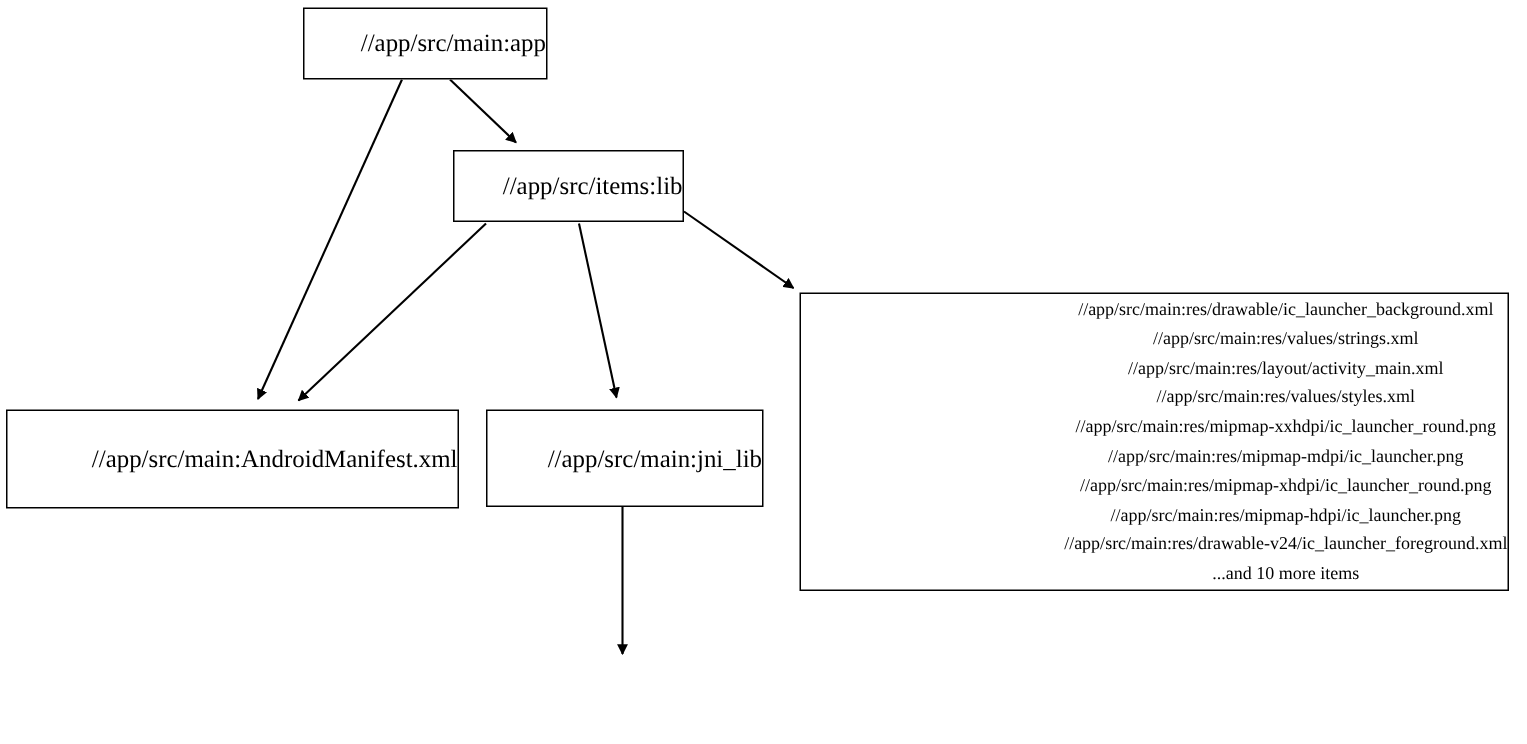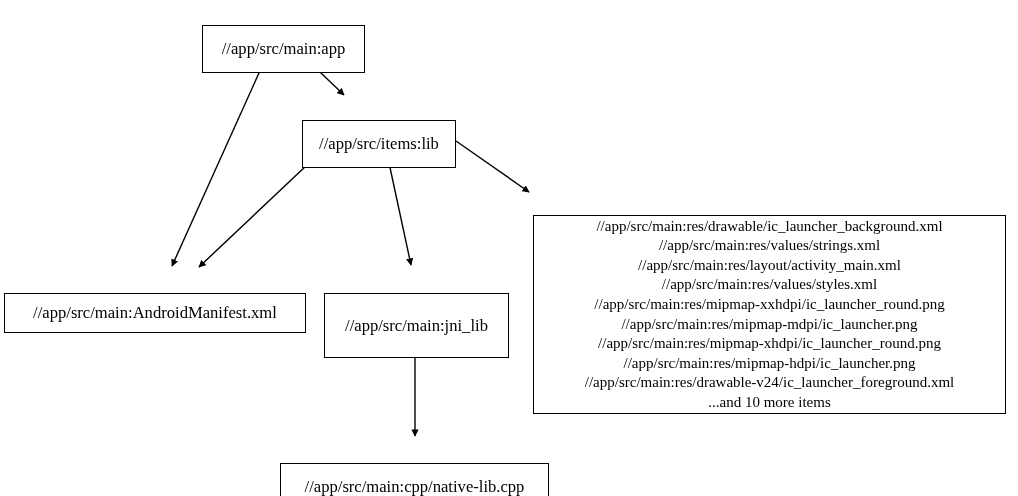--- a/index.html
+++ b/index.html
@@ -23,38 +23,37 @@
     width: 1018px;
     height: 496px;
   }
   .graph-node {
     position: absolute;
     box-sizing: border-box;
     border: 1px solid #000000;
     background: #ffffff;
     display: flex;
     align-items: center;
-    justify-content: center;
+    justify-content: flex-end;
     color: #000000;
-    margin-top: 20px;
   }
   .node-label {
     display: block;
     text-align: center;
     white-space: pre;
     line-height: 19.2px;
     font-size: 16.6px;
   }
   #node-app      { left: 202px; top: 5px;   width: 163px; height: 48px; }
   #node-lib      { left: 302px; top: 100px; width: 154px; height: 48px; }
-  #node-manifest { left: 4px;   top: 273px; width: 302px; height: 40px; }
+  #node-manifest { left: 4px;   top: 273px; width: 302px; height: 66px; }
   #node-jnilib   { left: 324px; top: 273px; width: 185px; height: 65px; }
   #node-res      { left: 533px; top: 195px; width: 473px; height: 199px; }
   #node-cpp      { left: 280px; top: 443px; width: 269px; height: 48px; }
-  #node-res .node-label { font-size: 15px; line-height: 19.6px; }
+  #node-res .node-label { font-size: 12px; line-height: 19.6px; }
 </style>
 </head>
 <body>
 
 <div id="graph-canvas">
 
   <svg id="edge-layer" viewBox="0 0 1018 496" width="1018" height="496" xmlns="http://www.w3.org/2000/svg">
     <defs>
       <marker id="arrow" viewBox="0 0 10 10" refX="9" refY="5" markerWidth="5.2" markerHeight="5.2" orient="auto-start-reverse">
         <path d="M 0 0 L 10 5 L 0 10 z" fill="#000000"></path>
@@ -98,17 +97,14 @@
 //app/src/main:res/layout/activity_main.xml
 //app/src/main:res/values/styles.xml
 //app/src/main:res/mipmap-xxhdpi/ic_launcher_round.png
 //app/src/main:res/mipmap-mdpi/ic_launcher.png
 //app/src/main:res/mipmap-xhdpi/ic_launcher_round.png
 //app/src/main:res/mipmap-hdpi/ic_launcher.png
 //app/src/main:res/drawable-v24/ic_launcher_foreground.xml
 ...and 10 more items</span>
   </div>
 
-  <div class="graph-node" id="node-cpp">
-    <span class="node-label">//app/src/main:cpp/native-lib.cpp</span>
-  </div>
 
 </div>
 
 </body></html>

